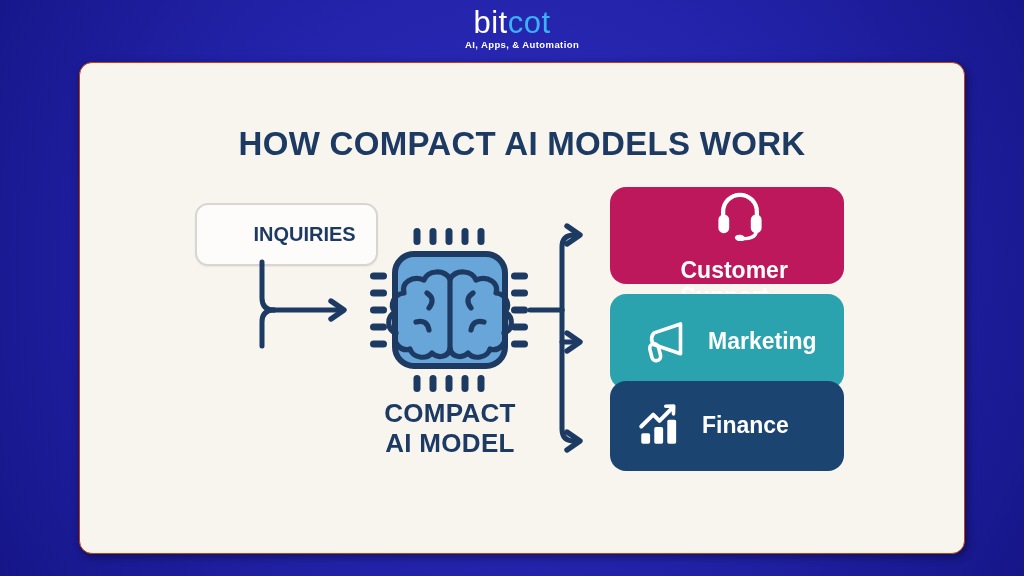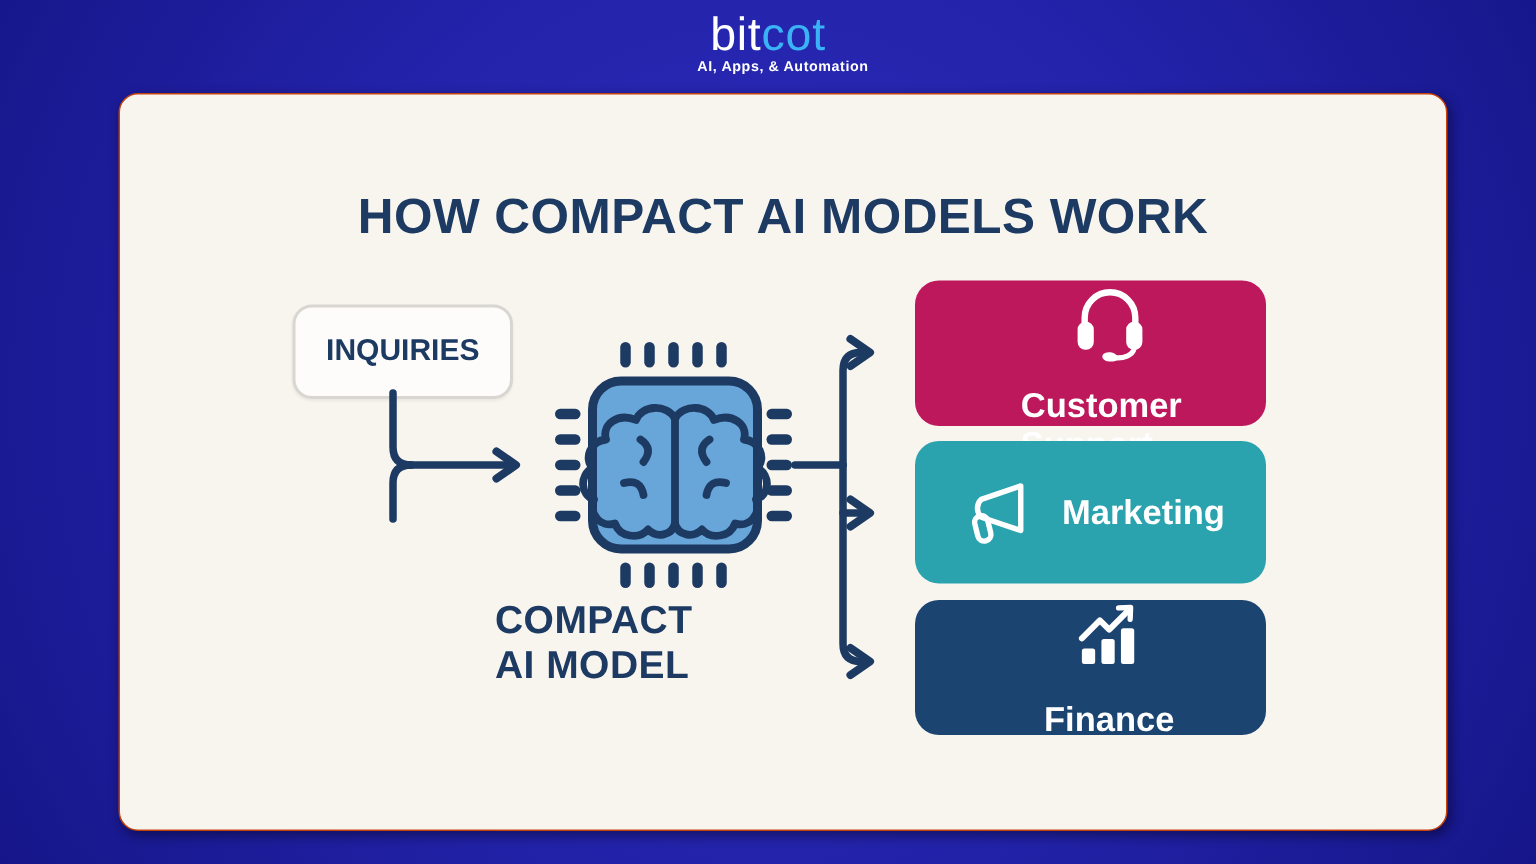--- a/index.html
+++ b/index.html
@@ -25,39 +25,40 @@
     position:absolute;top:64px;left:0;width:100%;margin:0;text-align:center;
     font-size:33px;font-weight:bold;letter-spacing:.3px;color:#1d3a63;line-height:1;
   }
   
   .input-box{
     position:absolute;left:115px;width:143px;
     background:#fdfcfa;border:2px solid #d7d6d0;border-radius:13px;
     display:flex;align-items:center;justify-content:center;text-align:center;
     font-size:20px;font-weight:bold;color:#1d3a63;line-height:1.15;
     box-shadow:0 1px 2px rgba(0,0,0,.06);
+    padding-left:36px;
   }
   .inquiries{top:140px;height:59px;}
   .customer-data{top:282px;height:78px;}
   
   .diagram-svg{position:absolute;left:0;top:0;width:884px;height:490px;}
   
   .model-label{
-    position:absolute;left:250px;top:336px;width:240px;
+    position:absolute;left:250px;top:336px;width:240px;text-align:center;
     font-size:26px;font-weight:bold;color:#1d3a63;line-height:1.15;letter-spacing:.3px;
   }
   
   .out-box{
     position:absolute;left:530px;width:234px;border-radius:16px;
     display:flex;align-items:center;gap:17px;padding-left:25px;box-sizing:border-box;
     color:#ffffff;font-size:23px;font-weight:bold;line-height:1.12;
   }
   .out-cs{top:124px;height:97px;}
   .out-mk{top:231px;height:95px;}
-  .out-fin{top:337px;height:90px;flex-direction:column;}
+  .out-fin{top:318px;height:90px;}
   .out-label{max-width:118px;}
   .out-icon{flex:0 0 auto;display:block;}
 </style>
 </head>
 <body>
 
 <header class="logo">
   <div class="logo-text"><span>bit</span><span class="accent" style="color: rgb(58, 178, 245);">cot</span></div>
   <div class="tagline">AI, Apps, &amp; Automation</div>
 </header>

